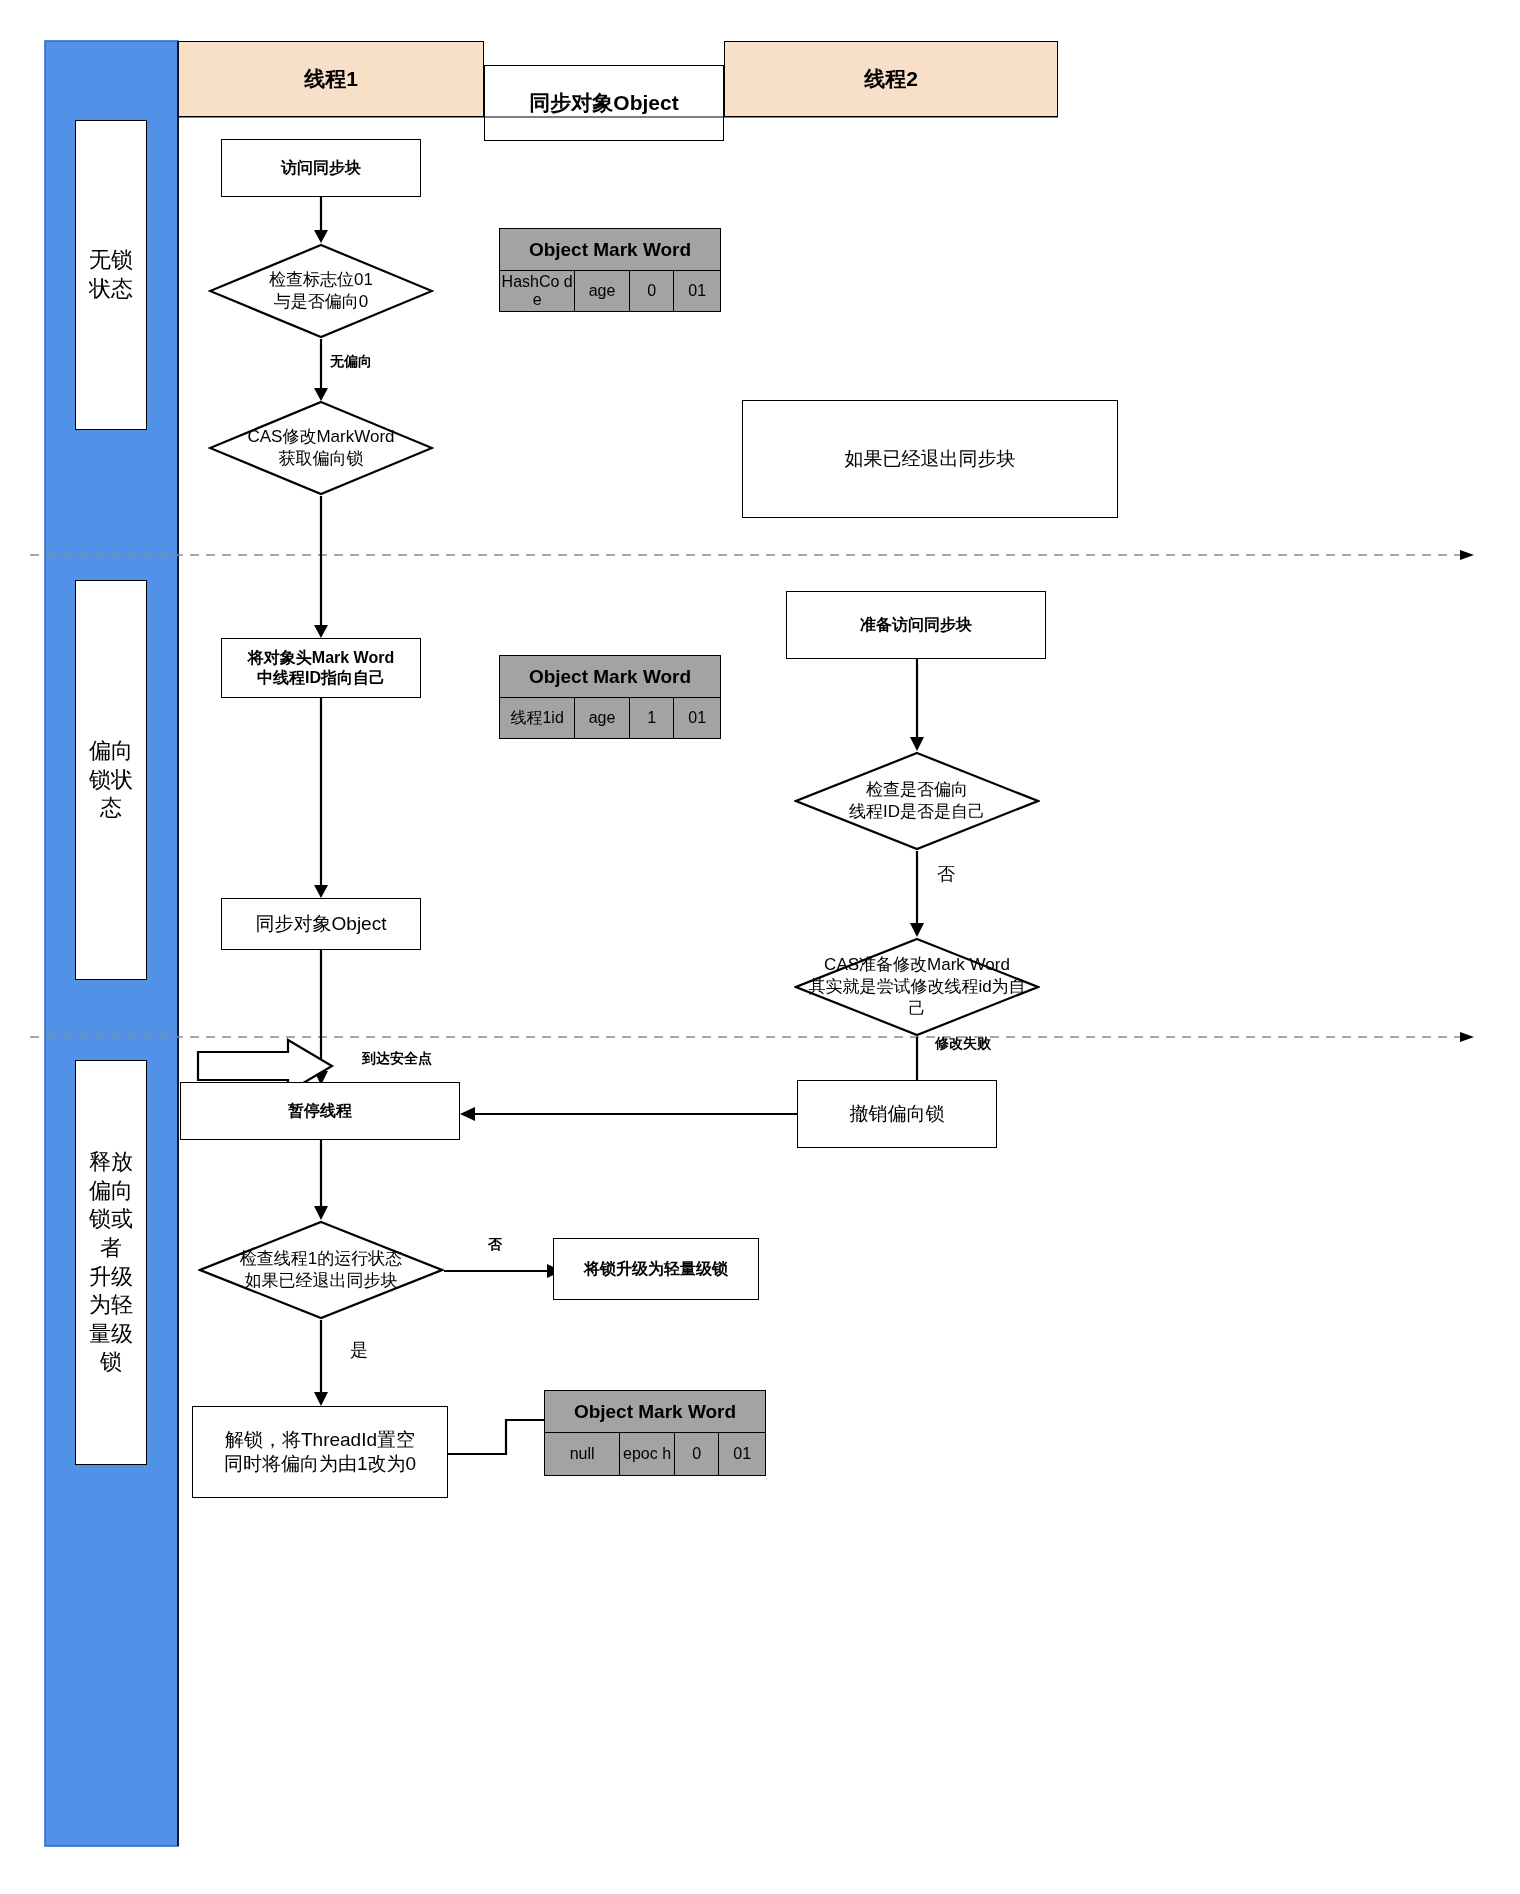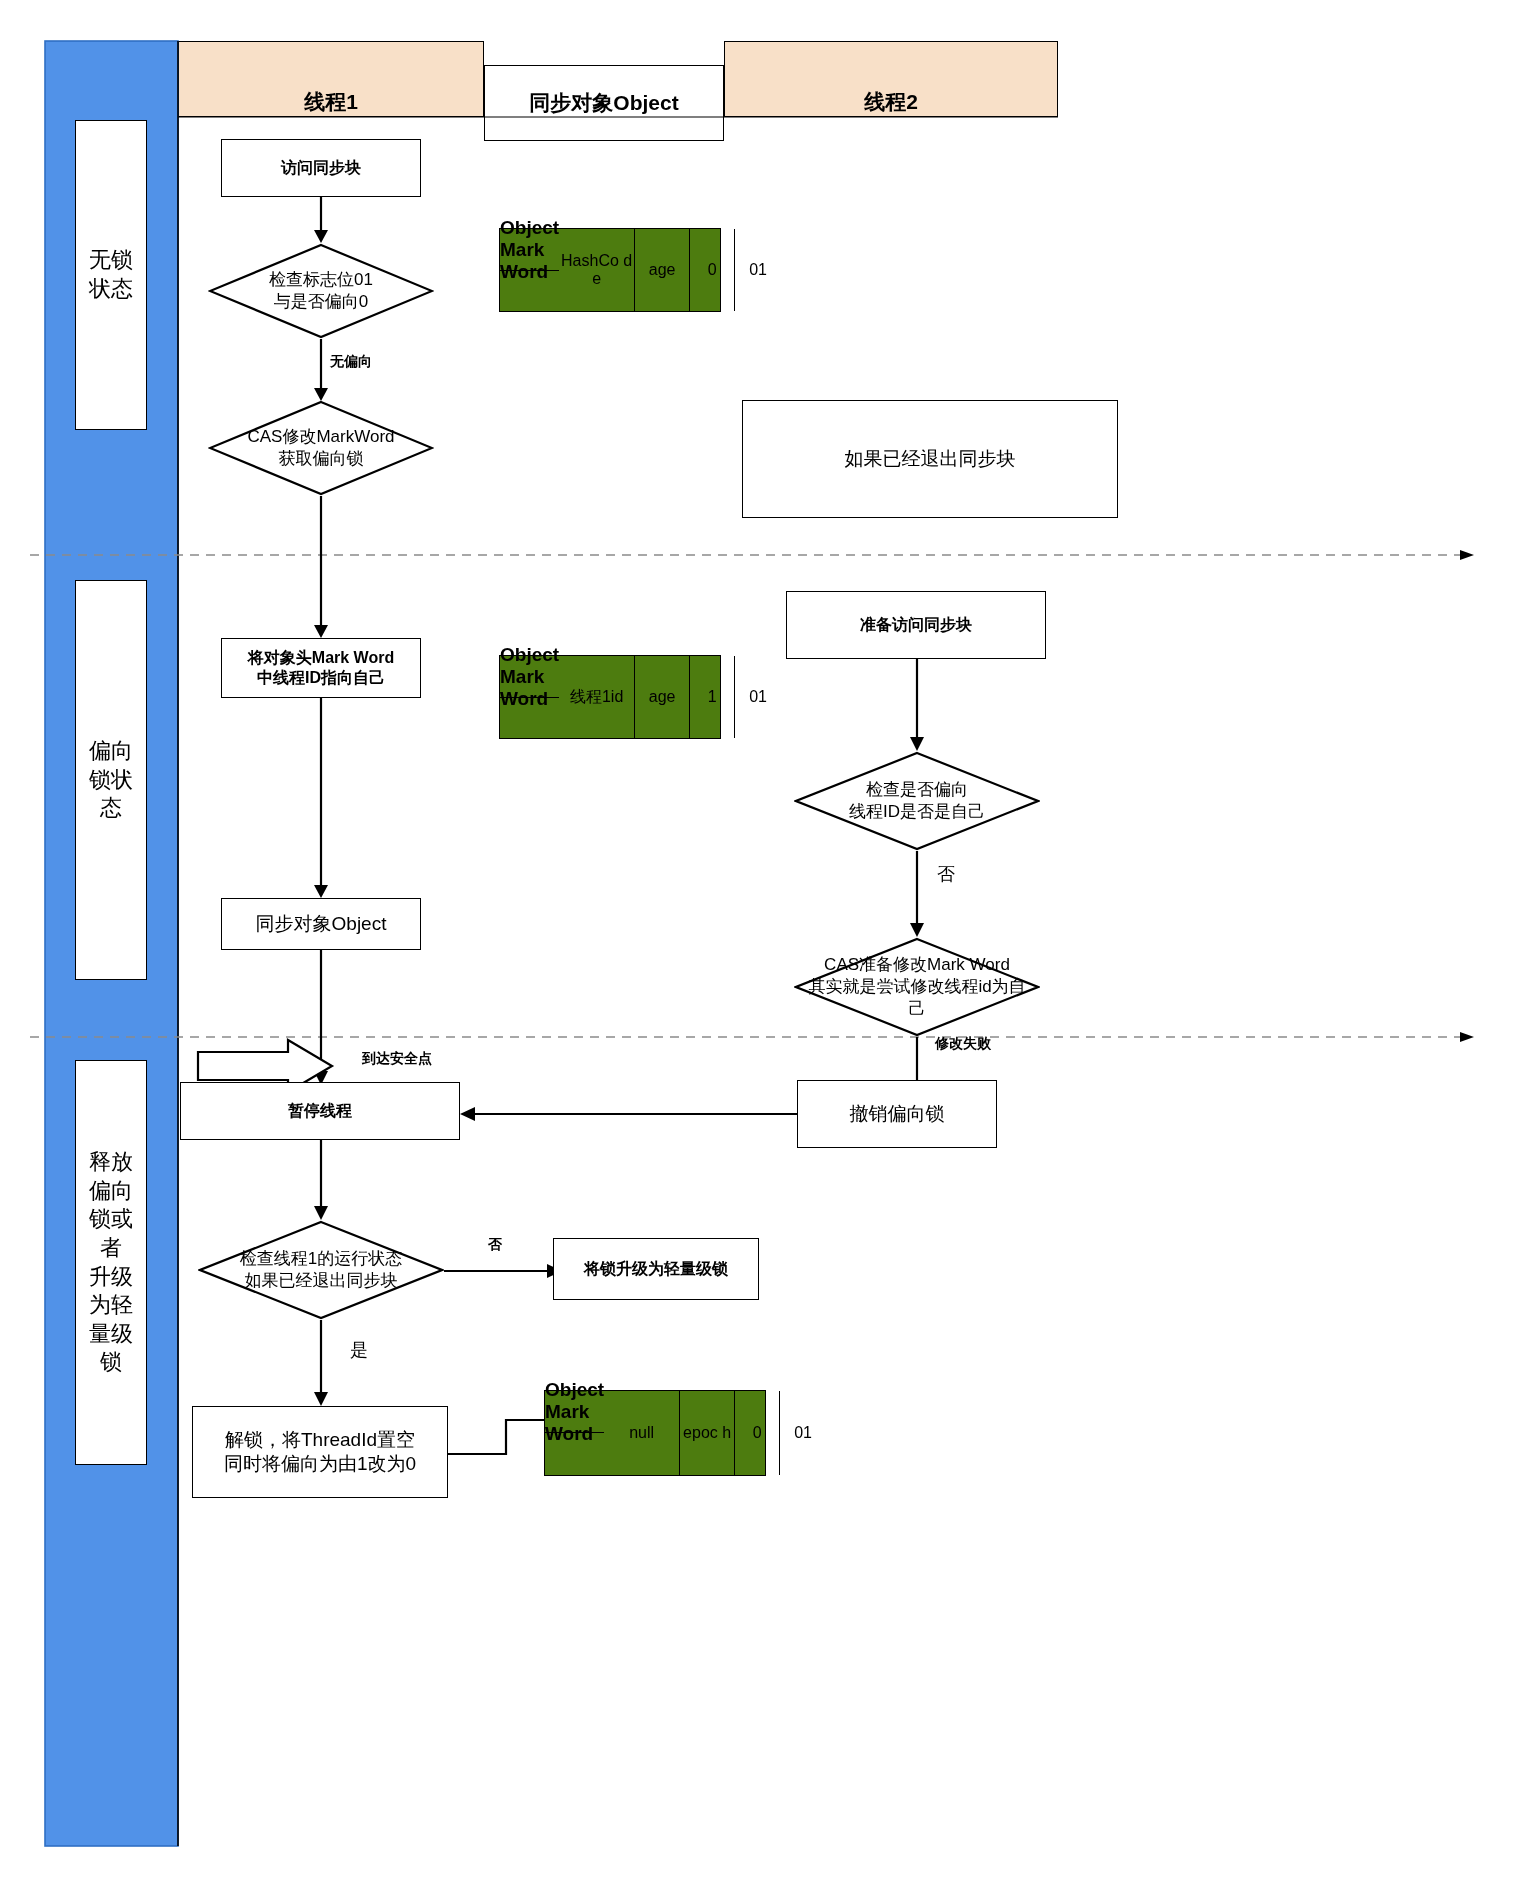--- a/index.html
+++ b/index.html
@@ -27,21 +27,21 @@
     line-height: 1.28;
     white-space: pre-line;
   }
 
   
   .lane-head {
     border: 1.5px solid #000;
     font-weight: bold;
     font-size: 21px;
   }
-  .lane-head.tan  { background: #f8e0c8; align-items: flex-end; }
+  .lane-head.tan  { background: #f8e0c8; }
   .lane-head.white{ background: #ffffff; margin-top: 24px; }
   .state-box {
     position: absolute;
     background: #ffffff;
     border: 1.5px solid #000;
     display: flex;
     align-items: center;
     justify-content: center;
     text-align: center;
     font-size: 22px;
@@ -75,23 +75,23 @@
     color: #000;
     line-height: 1.30;
     white-space: pre-line;
   }
   .diamond .dtext.overflow { overflow: visible; }
 
   
   .mw {
     position: absolute;
     border: 1.8px solid #000;
-    background: #4d7c0f;
+    background: #a3a3a3;
     display: flex;
-    flex-direction: row;
+    flex-direction: column;
   }
   .mw-title {
     border-bottom: 1.8px solid #000;
     font-weight: bold;
     font-size: 19px;
     display: flex; align-items: center; justify-content: center;
     height: 42px;
     color: #000;
   }
   .mw-row { display: flex; flex: 1; }

